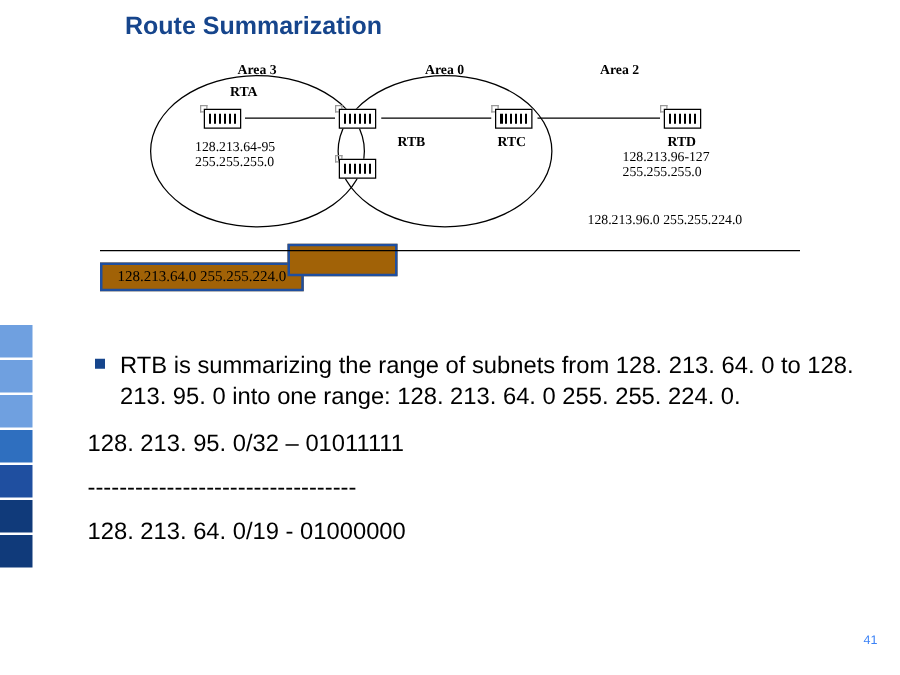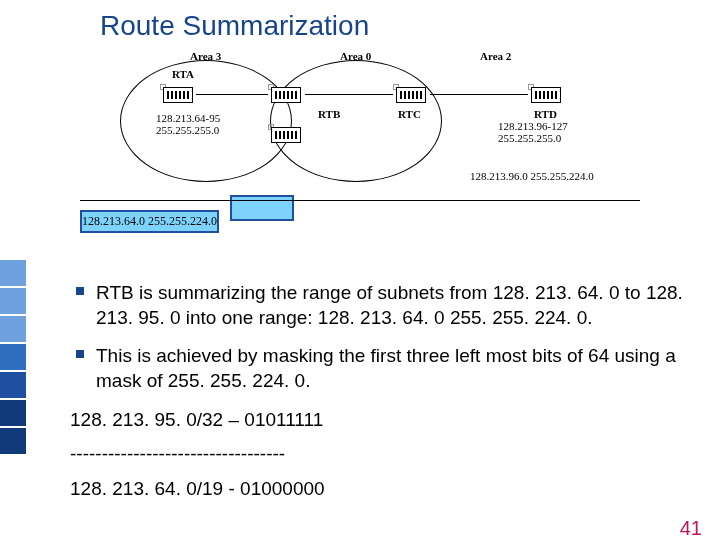--- a/index.html
+++ b/index.html
@@ -2,33 +2,33 @@
 <html><head>
 <meta charset="utf-8">
 <style>
   html,body{margin:0;padding:0;font-family:Arial,Helvetica,sans-serif;background:#fff;color:#000}
   .slide{position:relative;width:720px;height:540px;box-sizing:border-box}
   .sidebar{position:absolute;left:0;top:260px;width:32px}
   .sidebar div{width:26px;height:26px;margin:0 0 2px 0;background:#6fa0e0}
   .sidebar div:nth-child(4){background:#2f6fbf}
   .sidebar div:nth-child(5){background:#1f4fa0}
   .sidebar div:nth-child(6),.sidebar div:nth-child(7){background:#103a7a}
-  .title{position:absolute;left:100px;top:10px;font-size:28px;font-weight:normal;color:#16458c}
+  .title{position:absolute;left:100px;top:10px;font-size:20px;font-weight:bold;color:#16458c}
   .diagram{position:absolute;left:100px;top:50px;width:560px;height:200px}
   .ellipse{position:absolute;border:1px solid #000;border-radius:50%}
   .rlabel{position:absolute;font:bold 11px "Times New Roman",serif}
   .alabel{position:absolute;font:bold 11px "Times New Roman",serif}
   .small{position:absolute;font:11px "Times New Roman",serif;white-space:pre}
   .router{position:absolute;width:28px;height:14px;border:1px solid #000;background:#fff}
   .router::before{content:"";position:absolute;left:3px;top:3px;width:22px;height:8px;
     background:repeating-linear-gradient(90deg,#000 0 2px,#fff 2px 4px)}
   .dash{position:absolute;border:1px dashed #999;padding:2px}
   .hline{position:absolute;height:0;border-top:1px solid #000}
-  .box{position:absolute;border:2px solid #1f4fa0;padding:2px 0;font:12px "Times New Roman",serif;background:#7dd3fc}
-  .pagenum{position:absolute;right:18px;bottom:0;font-size:20px;color:#be185d}
+  .box{position:absolute;border:2px solid #1f4fa0;padding:2px 12px;font:12px "Times New Roman",serif;background:#a16207}
+  .pagenum{position:absolute;right:18px;bottom:22px;font-size:10px;color:#3b82f6}
   .body{position:absolute;left:70px;top:275px;right:30px;font-size:19px;line-height:1.3}
   .body .bullet{position:relative;padding-left:26px;margin:6px 0 14px 0}
   .body .bullet::before{content:"";position:absolute;left:6px;top:6px;width:8px;height:8px;background:#16458c}
   .body .plain{margin:10px 0 2px 0}
 </style>
 </head>
 <body>
 
 <div class="slide">
 
@@ -45,21 +45,21 @@
   <div class="title">Route Summarization</div>
 
   <div class="diagram">
 
     <div class="ellipse" style="left:20px;top:10px;width:170px;height:120px"></div>
     <div class="ellipse" style="left:170px;top:10px;width:170px;height:120px"></div>
     <div class="alabel" style="left:90px;top:0">Area 3</div>
     <div class="alabel" style="left:240px;top:0">Area 0</div>
     <div class="alabel" style="left:380px;top:20">Area 2</div>
 
-    <div class="rlabel" style="left:72px;top:18px">RTA</div>
+    <div class="rlabel" style="left:84px;top:18px">RTA</div>
     <div class="dash" style="left:60px;top:34px">
         <div class="router"></div>
       </div>
 
     <div class="dash" style="left:168px;top:34px">
         <div class="router"></div>
       </div>
     <div class="rlabel" style="left:218px;top:58px">RTB</div>
     <div class="dash" style="left:168px;top:74px">
         <div class="router"></div>
@@ -85,20 +85,19 @@
 255.255.255.0</div>
     <div class="small" style="left:370px;top:120px">128.213.96.0 255.255.224.0</div>
 
     <div class="box" style="left:-20px;top:160px">128.213.64.0 255.255.224.0</div>
     <div class="box" style="left:130px;top:145px;width:60px;height:18px"></div>
     <div class="hline" style="left:-20px;top:150px;width:560px"></div>
   </div>
 
   <div class="body">
     <div class="bullet">RTB is summarizing the range of subnets from 128. 213. 64. 0 to 128. 213. 95. 0 into one range: 128. 213. 64. 0 255. 255. 224. 0.</div>
-    <div class="bullet">This is achieved by masking the first three left most bits of 64 using a mask of 255. 255. 224. 0.</div>
     <div class="plain">128. 213. 95. 0/32 – 01011111</div>
     <div class="plain">----------------------------------</div>
     <div class="plain">128. 213. 64. 0/19 -  01000000</div>
   </div>
 
   <div class="pagenum">41</div>
 </div>
 
 </body></html>

